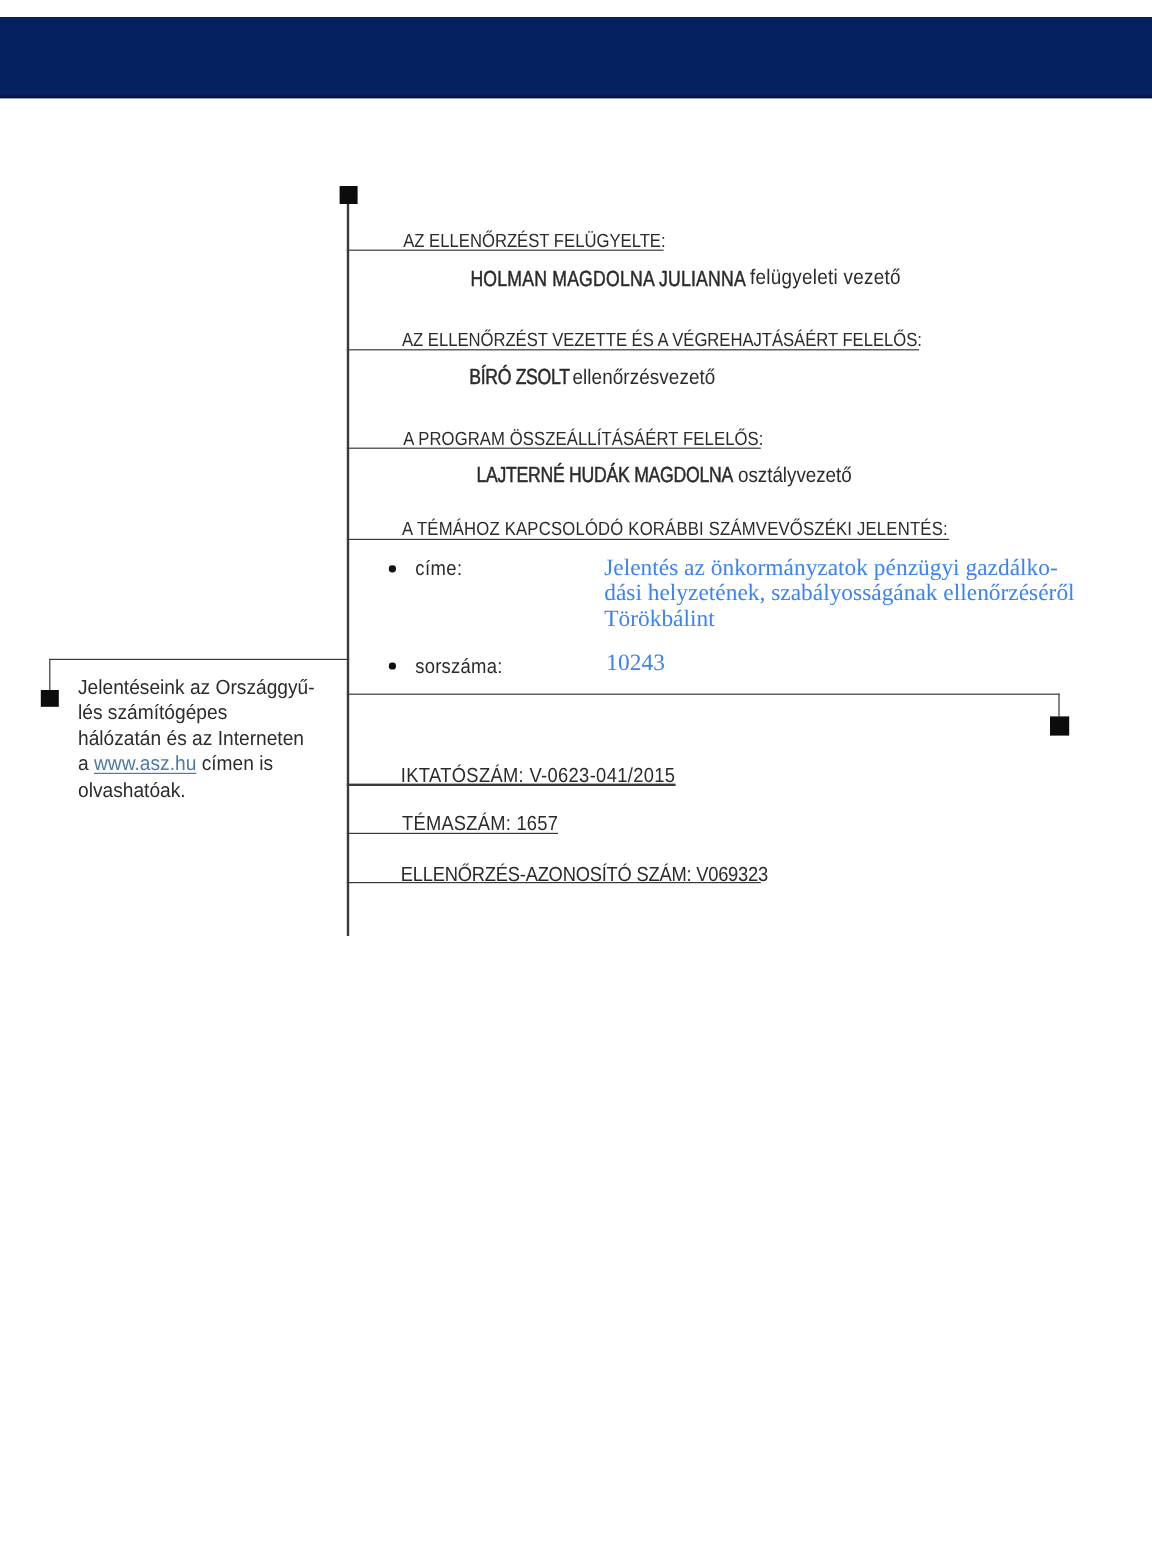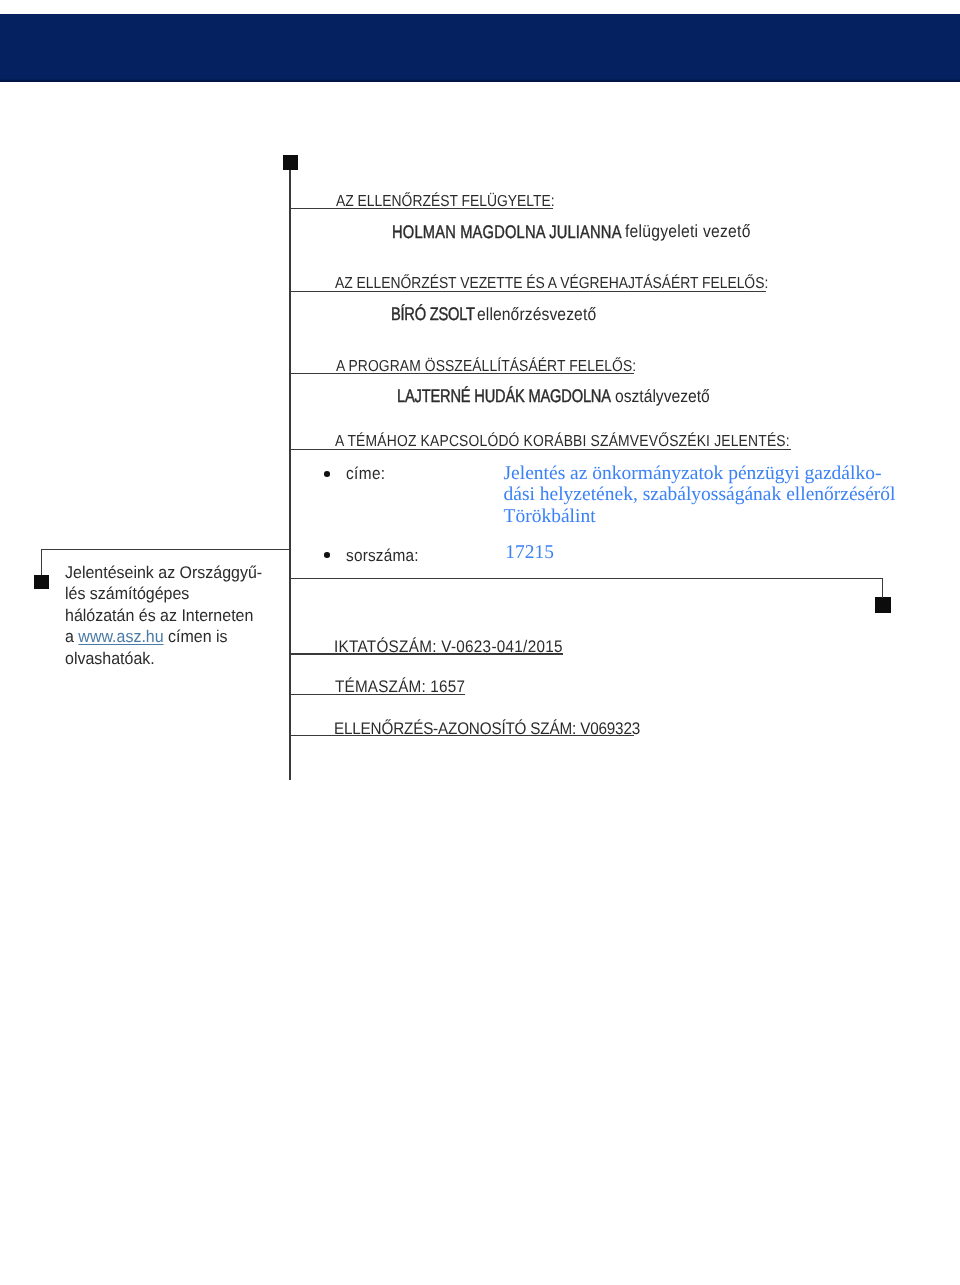--- a/index.html
+++ b/index.html
@@ -80,21 +80,21 @@
 
   <div class="rule" style="left:289.4px;top:434.6px;width:501.6px;"></div>
   <div class="cap" style="left:334.9px;top:420.1px;letter-spacing:0.198px;">A TÉMÁHOZ KAPCSOLÓDÓ KORÁBBI SZÁMVEVŐSZÉKI JELENTÉS:</div>
 
   <div class="bullet" style="left:324.4px;top:457.1px;"></div>
   <div class="lbl" style="left:345.9px;top:450.9px;letter-spacing:0.42px;">címe:</div>
   <div class="serif" style="left:480.5px;top:448.6px;width:396px;">Jelentés az önkormányzatok pénzügyi gazdálko­dási helyzetének, szabályosságának ellenőrzéséről Törökbálint</div>
 
   <div class="bullet" style="left:324.4px;top:538.3px;"></div>
   <div class="lbl" style="left:345.6px;top:532.8px;letter-spacing:0.22px;">sorszáma:</div>
-  <div class="serif" style="left:482.3px;top:528.3px;">17215</div>
+  <div class="serif" style="left:482.3px;top:528.3px;">10243</div>
 
   <div class="note" style="left:64.5px;top:547.5px;"><span>Jelentéseink az Országgyű­lés számítógépes hálózatán és az Interneten a </span><a>www.asz.hu</a><span> címen is olvashatóak.</span></div>
 
   <div class="rule" style="left:289.4px;top:639.4px;width:273.5px;"></div>
   <div class="idl" style="left:334.4px;top:623.9px;letter-spacing:0.331px;">IKTATÓSZÁM: V-0623-041/2015</div>
 
   <div class="rule" style="left:289.4px;top:679.5px;width:175.8px;"></div>
   <div class="idl" style="left:334.7px;top:663.8px;letter-spacing:0.237px;">TÉMASZÁM: 1657</div>
 
   <div class="rule" style="left:289.4px;top:721.2px;width:344.8px;"></div>

